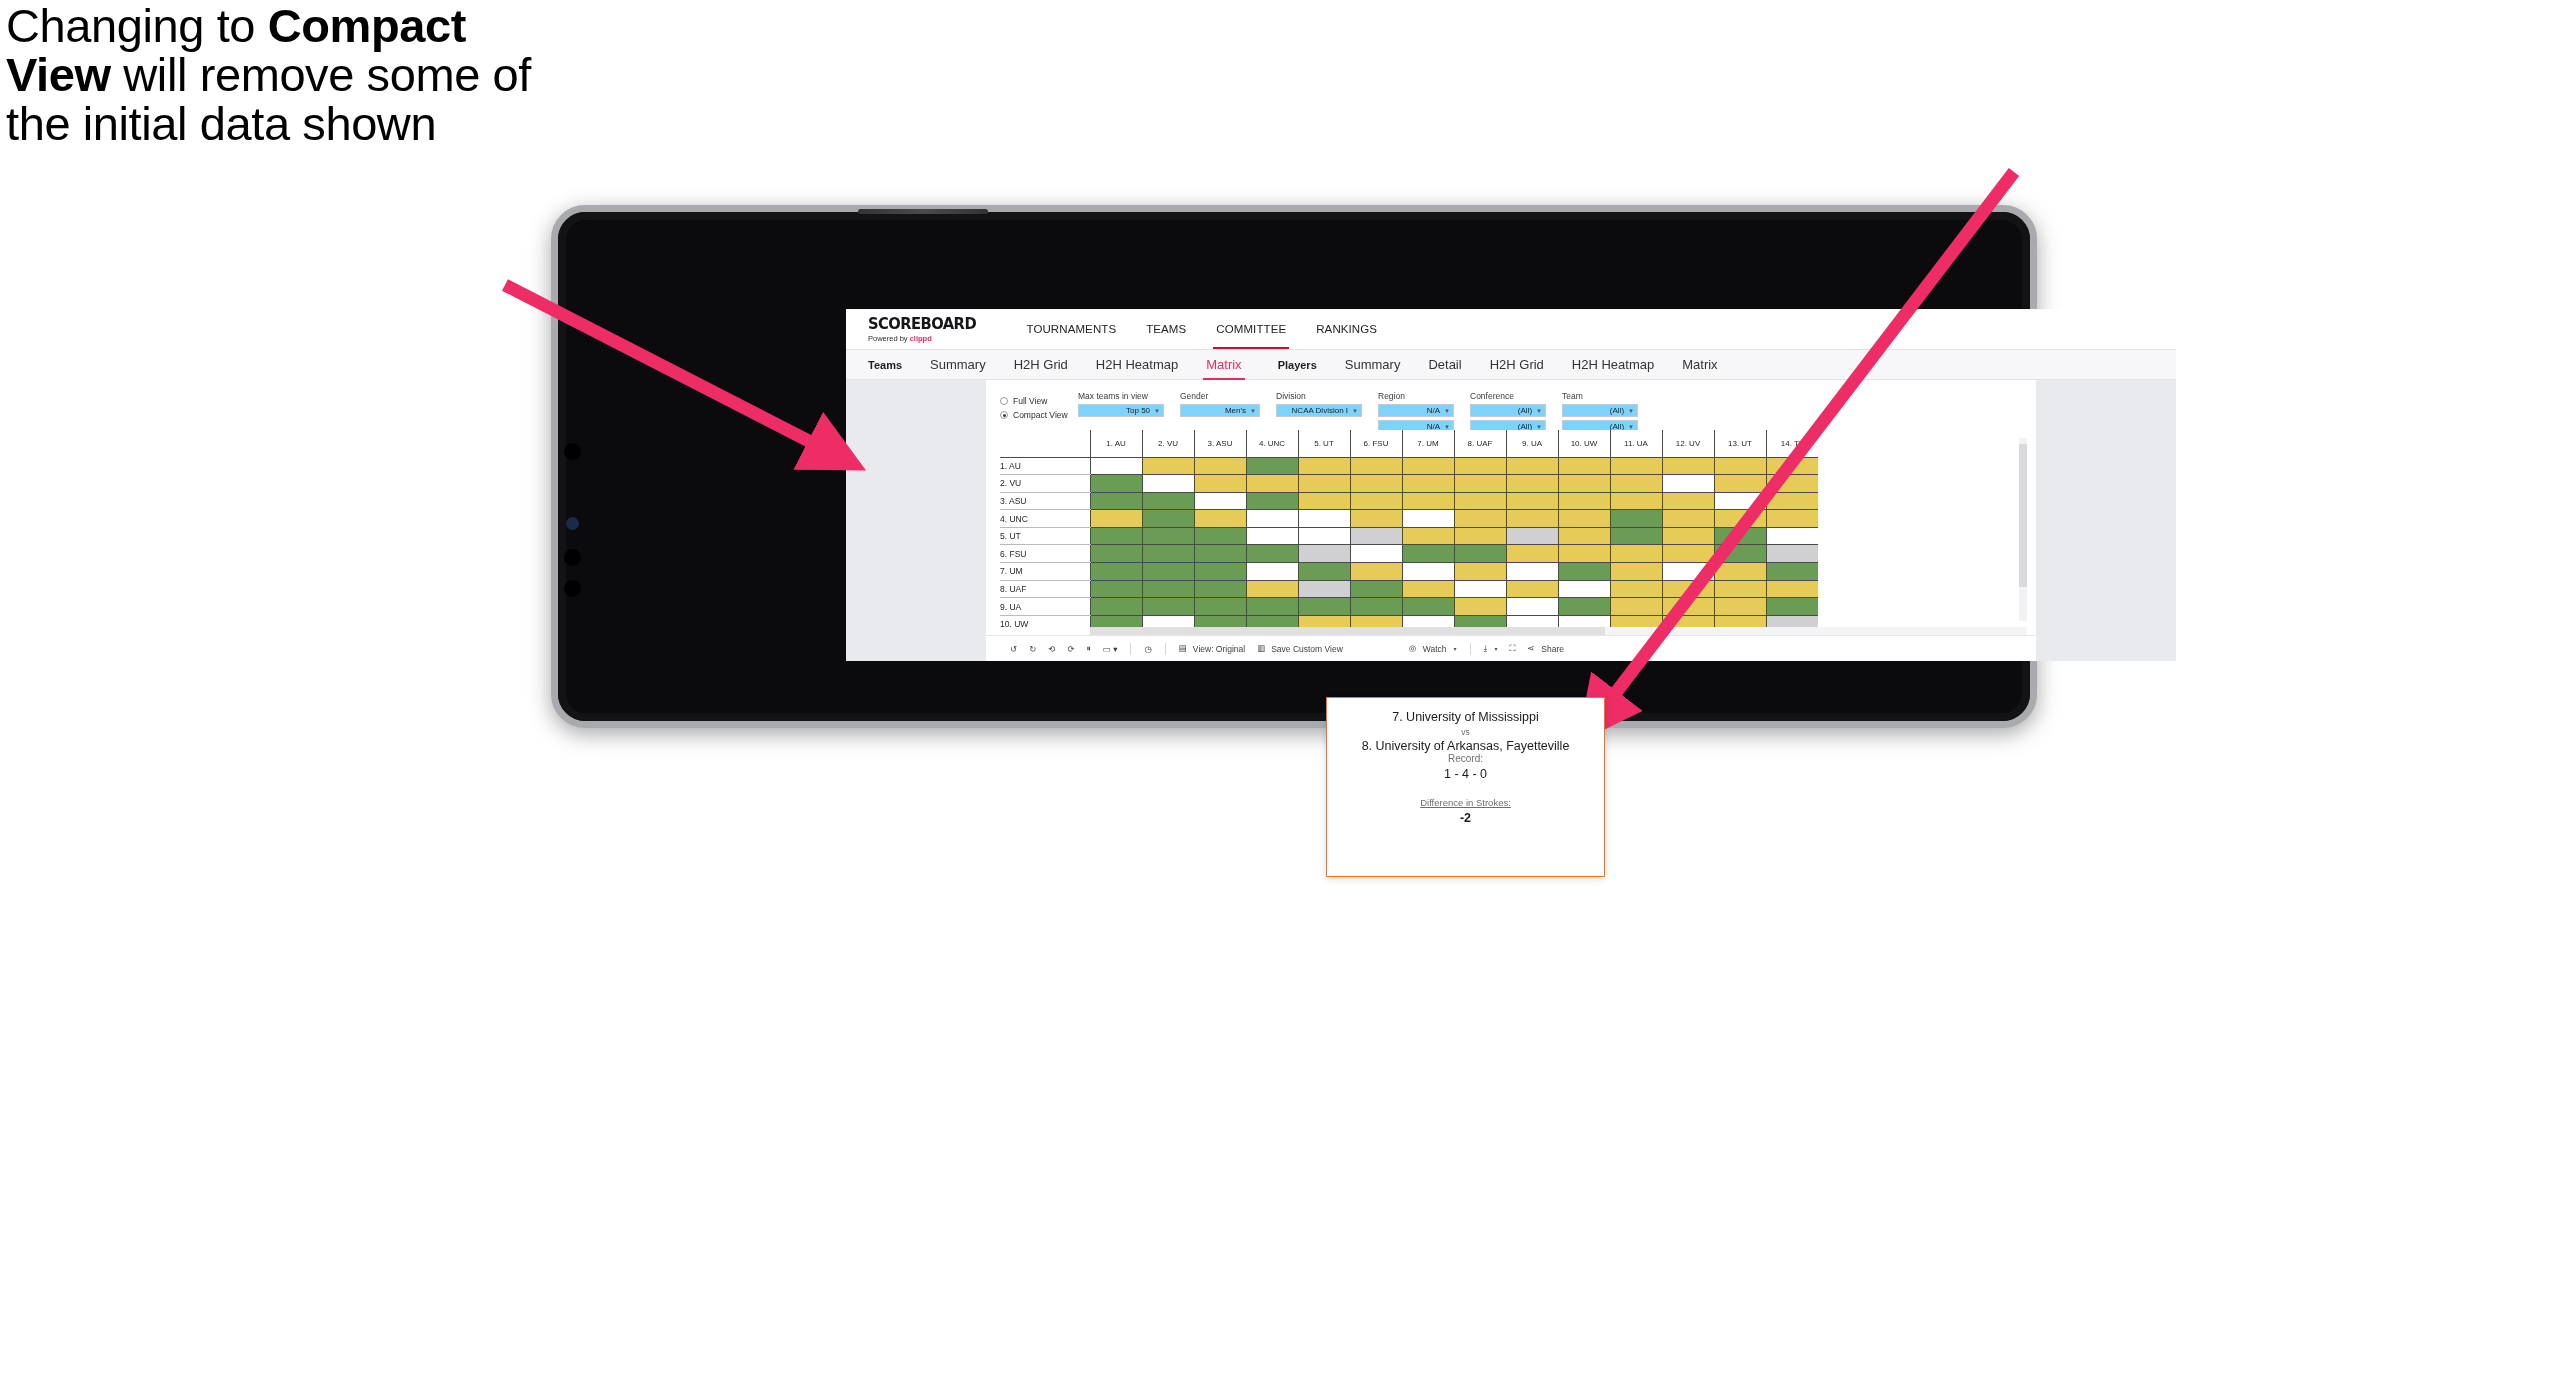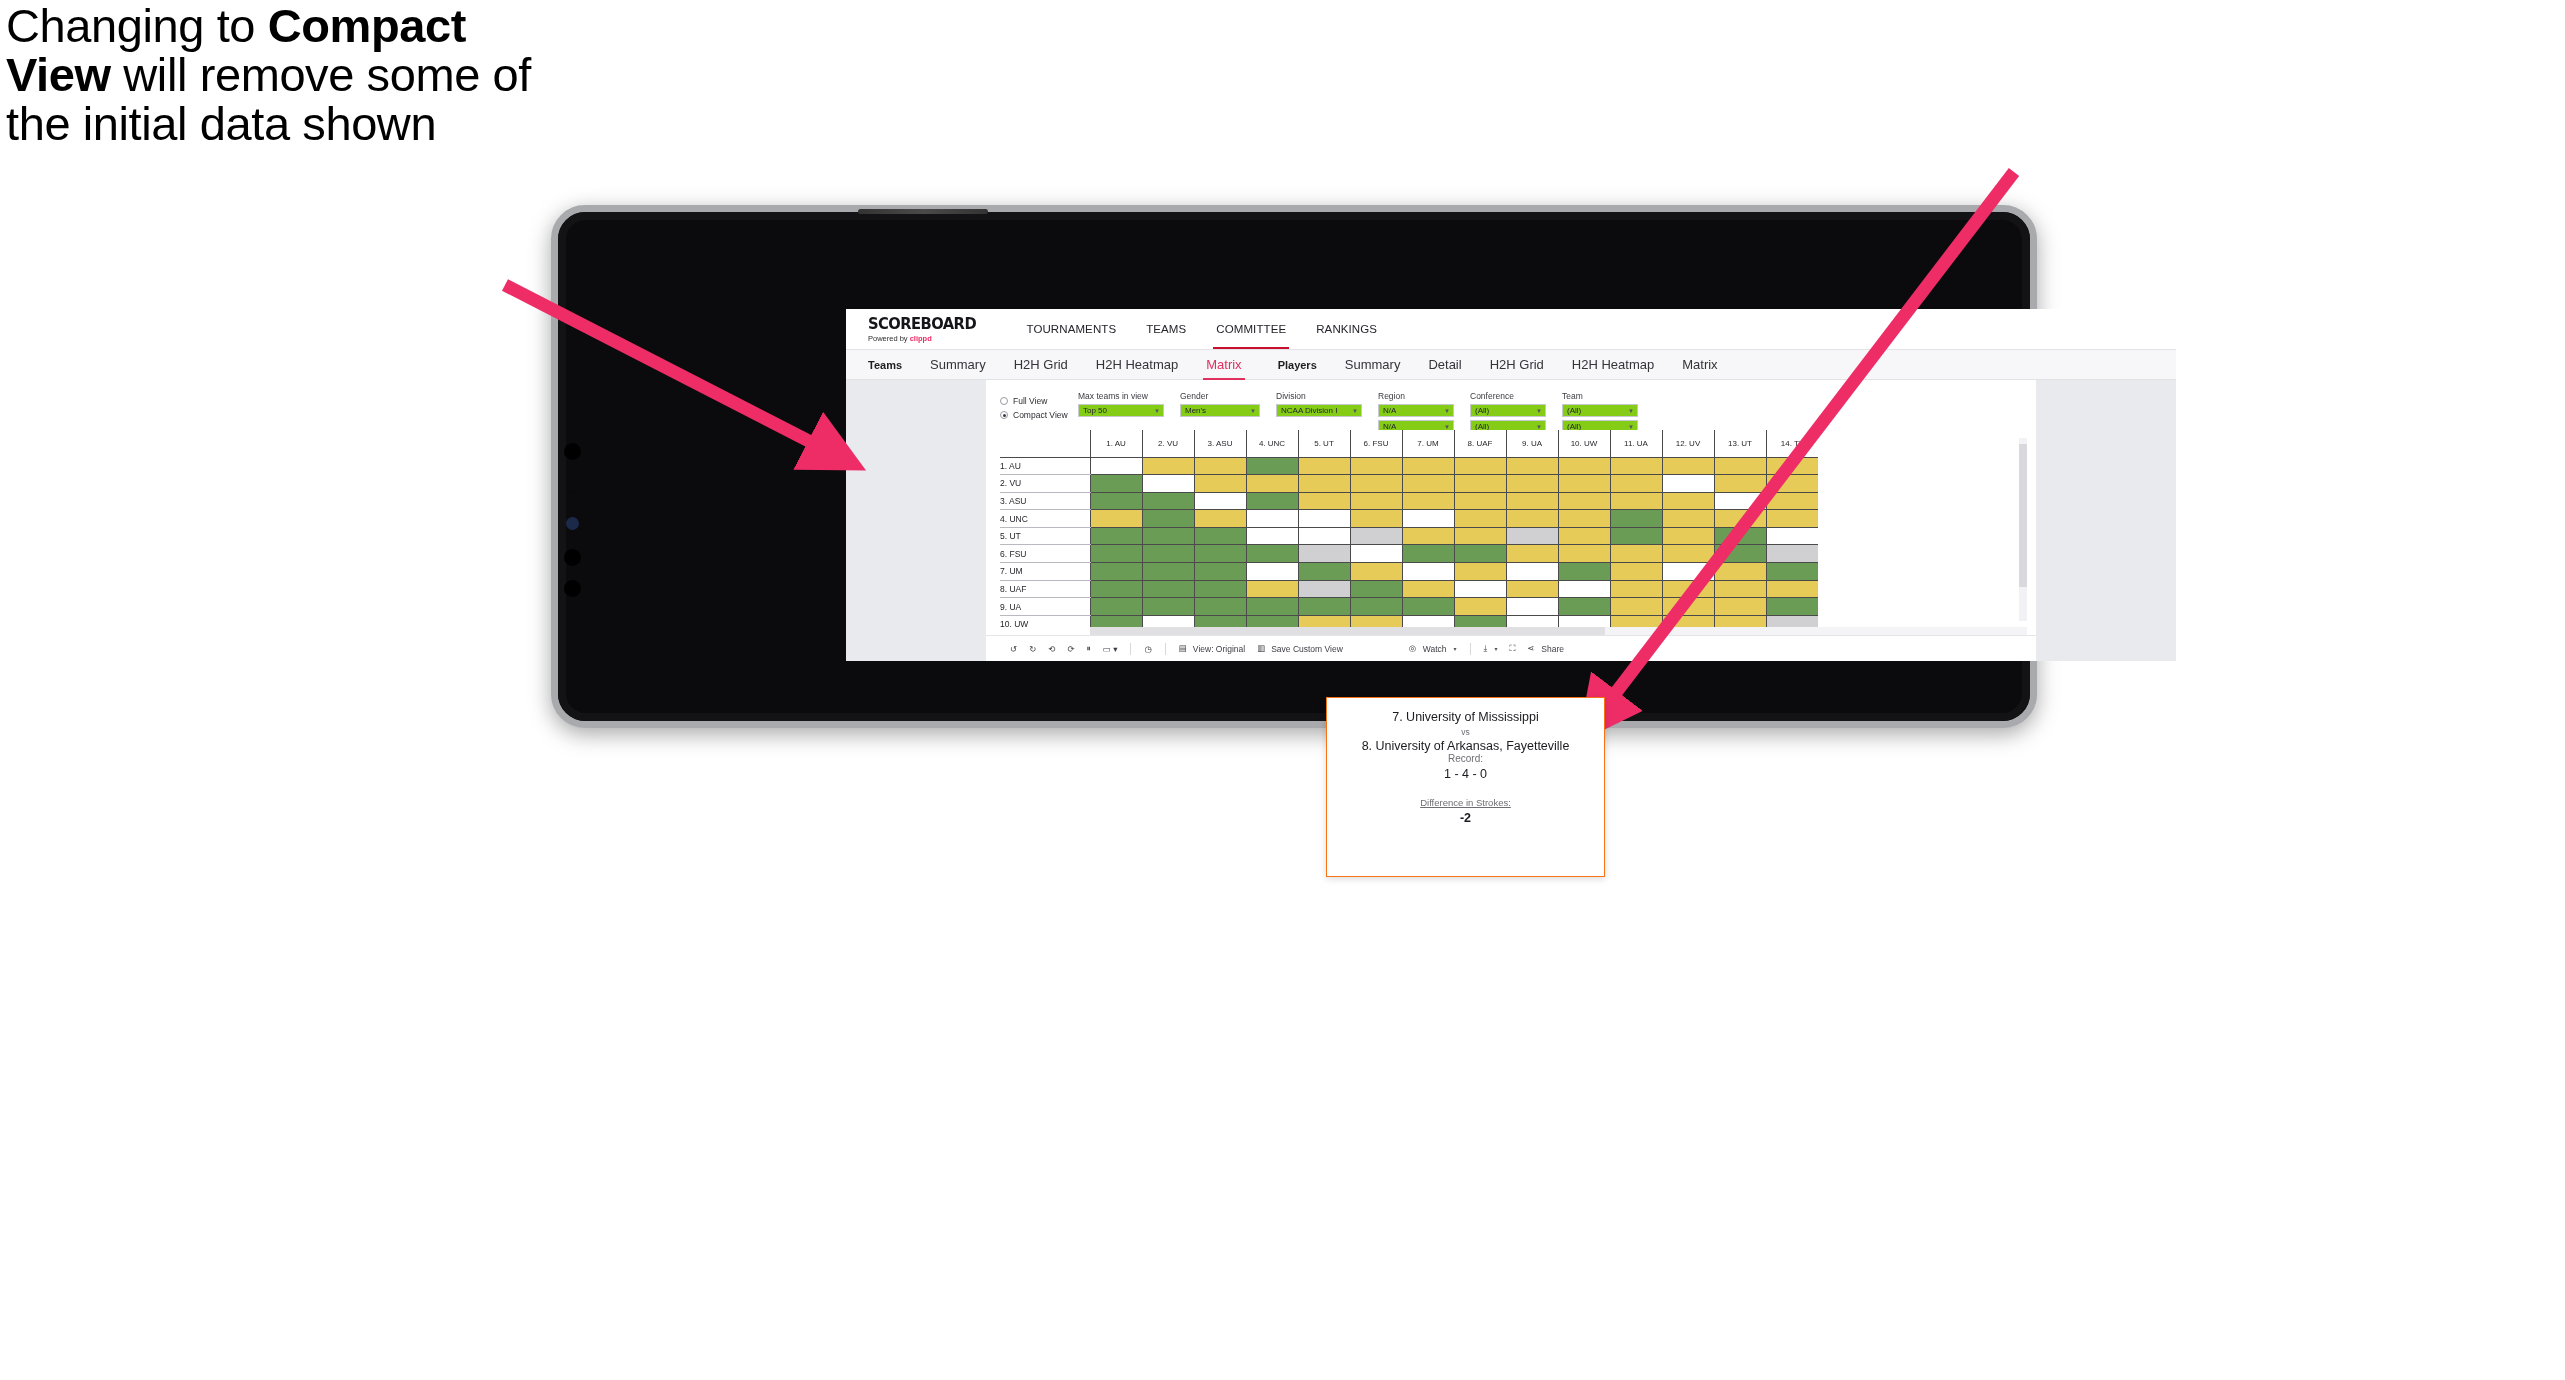--- a/index.html
+++ b/index.html
@@ -121,22 +121,22 @@
     width:8px; height:8px; border-radius:50%; border:1px solid #9a9aa2; background:#fff;
     position:relative; flex:none;
   }
   .radio.on::after {
     content:""; position:absolute; left:1.5px; top:1.5px; width:3px; height:3px; border-radius:50%; background:#3a3a42;
   }
 
   .fcol { display:flex; flex-direction:column; margin-right: 16px; }
   .flabel { font-size:8.5px; color:#3b3b42; margin-bottom:3px; white-space:nowrap; }
   .fsel {
-    height: 13px; border:1px solid #c8c8cf; background:#84cc16;
-    display:flex; align-items:center; justify-content:space-between;
+    height: 13px; border:1px solid #c8c8cf; background:#7dd3fc;
+    display:flex; align-items:center; justify-content:flex-end;
     font-size:8px; color:#23232a; padding:0 3px 0 4px; margin-bottom:3px;
     white-space:nowrap;
   }
   .fsel .cap { overflow:hidden; }
   .caret { font-size:6px; color:#55555c; padding-left:4px; }
   .w-max { width: 86px; }
   .w-gen { width: 80px; }
   .w-div { width: 86px; }
   .w-reg { width: 76px; }
   .w-con { width: 76px; }

